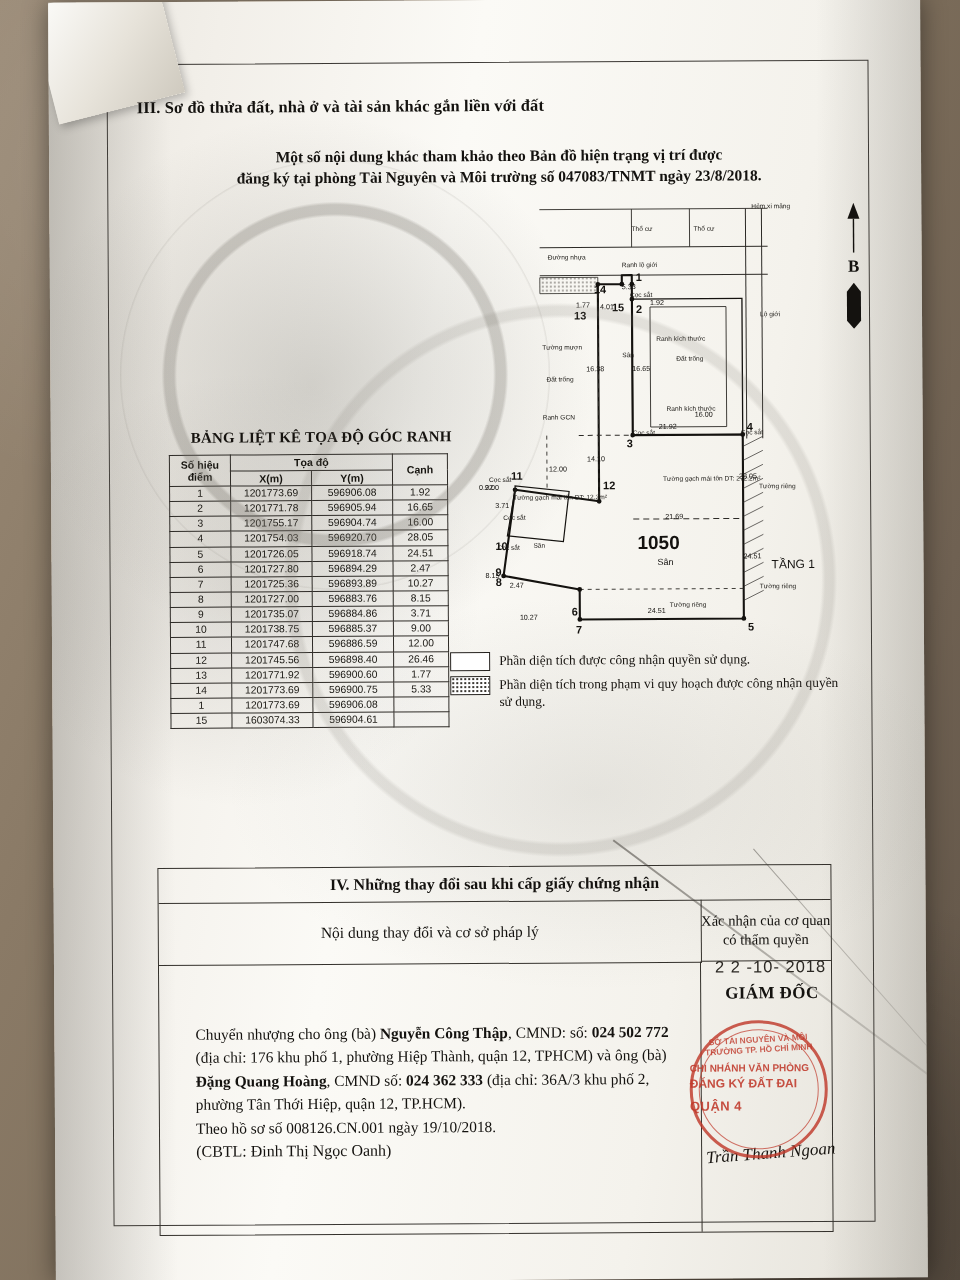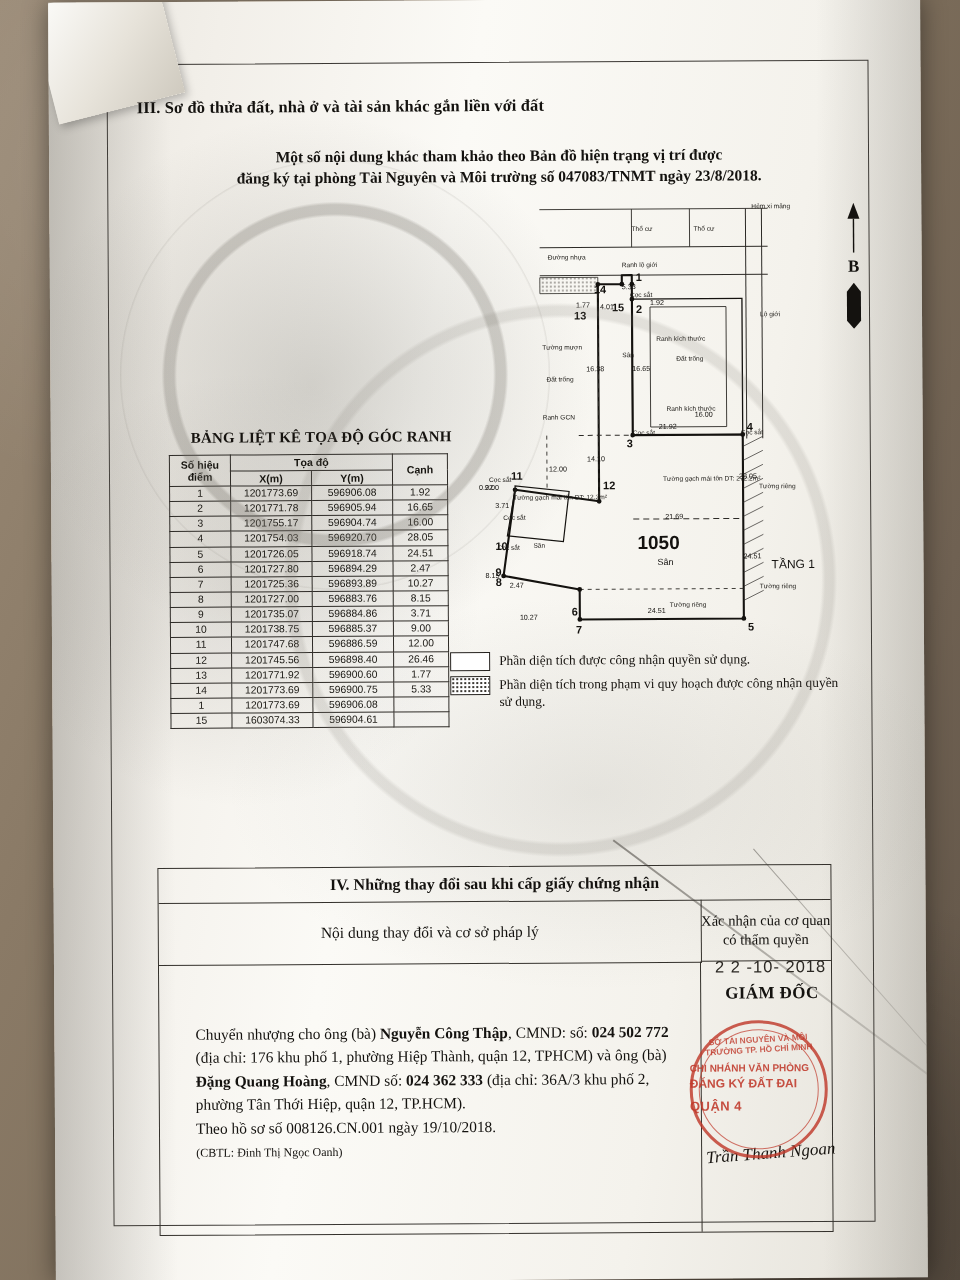--- a/index.html
+++ b/index.html
@@ -125,21 +125,21 @@
     font-size:14.6px;color:#14120f;line-height:1.25;padding:0 2px;box-sizing:border-box;
     white-space:nowrap;
   }
   .sec4-body-l{
     position:absolute;left:0;top:96px;width:542px;height:270px;
     border-right:1.2px solid #34312c;box-sizing:border-box;padding:58px 10px 0 36px;
   }
   .sec4-body-r{position:absolute;left:542px;top:96px;width:130px;height:270px;}
   .para{font-size:15.4px;color:#14120f;line-height:1.52;}
   .para b{font-weight:bold;}
-  .para .small{font-size:12px;font-family:Liberation Serif, serif;}
+  .para .small{font-size:16px;font-family:Liberation Serif, serif;}
   .date-stamp{
     position:absolute;left:556px;top:92px;
     font-family:"Liberation Sans", sans-serif;
     font-size:16.5px;color:#2a2722;letter-spacing:1px;white-space:nowrap;
   }
   .director{
     position:absolute;left:566px;top:118px;
     font-size:17px;font-weight:bold;color:#14120f;letter-spacing:.4px;white-space:nowrap;
   }
   .signature{

